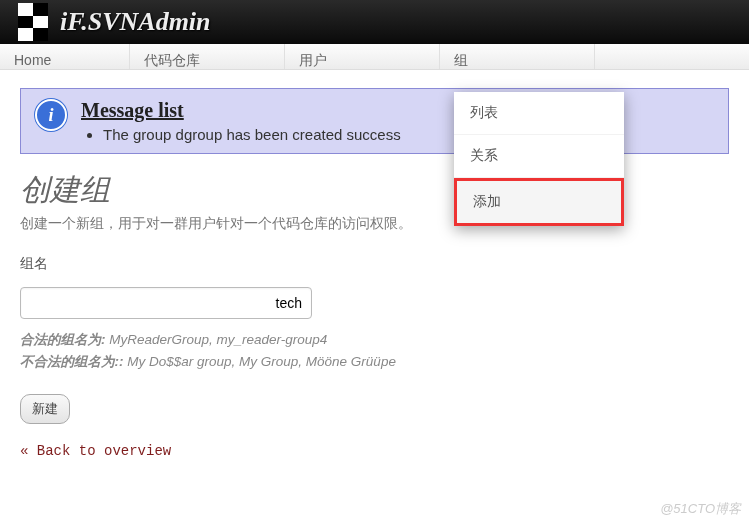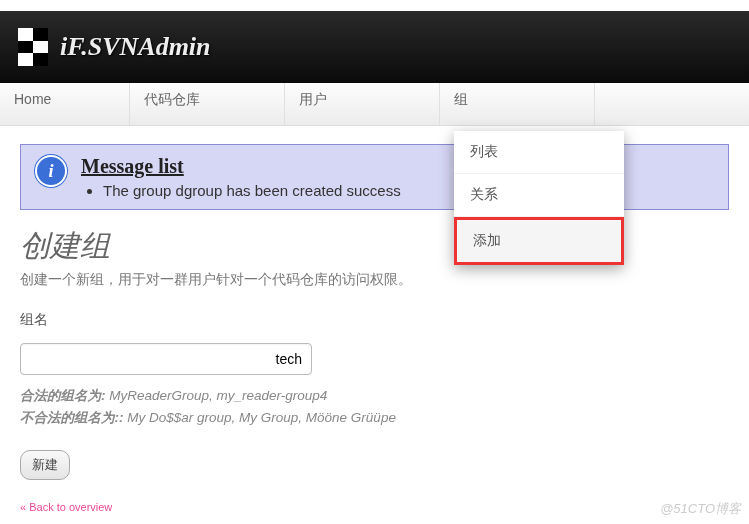--- a/index.html
+++ b/index.html
@@ -1,25 +1,25 @@
 <!DOCTYPE html>
 <html><head>
 <meta charset="utf-8">
 <style>
 * { box-sizing: border-box; margin: 0; padding: 0; }
 body { font-family: Arial, "Microsoft YaHei", sans-serif; width: 749px; height: 524px; background: #fff; color: #333; font-size: 14px; position: relative; }
 
-.header { background: linear-gradient(#2a2a2a, #0a0a0a); height: 72px; display: flex; align-items: center; padding: 0 18px; margin-top: 11px; }
+.header { background: linear-gradient(#2a2a2a, #0a0a0a); height: 44px; display: flex; align-items: center; padding: 0 18px; }
 .logo { width: 30px; height: 38px; display: grid; grid-template: 1fr 1fr 1fr / 1fr 1fr; gap: 0; margin-right: 12px; }
 .logo div:nth-child(1){background:#fff;} .logo div:nth-child(2){background:#000;}
 .logo div:nth-child(3){background:#000;} .logo div:nth-child(4){background:#fff;}
 .logo div:nth-child(5){background:#fff;} .logo div:nth-child(6){background:#000;}
 .app-title { color:#eee; font-family:"Times New Roman",serif; font-size:26px; font-style:italic; font-weight:bold; text-shadow:1px 1px 2px #000; }
 
-.nav { display:flex; background:linear-gradient(#fdfdfd,#ececec); border-bottom:1px solid #ddd; position:relative; height:43px; }
+.nav { display:flex; background:linear-gradient(#fdfdfd,#ececec); border-bottom:1px solid #ddd; position:relative; height:26px; }
 .nav-item { flex:0 0 155px; padding:8px 14px; color:#666; font-size:14px; border-right:1px solid #e0e0e0; cursor:pointer; }
 .nav-item.short { flex:0 0 130px; }
 
 .dropdown { position:absolute; left:454px; top:48px; width:170px; background:#fff; box-shadow:0 4px 14px rgba(0,0,0,.35); z-index:10; }
 .drop-item { padding:12px 16px; color:#555; cursor:pointer; border-bottom:1px solid #f2f2f2; }
 .drop-item.hl { border:3px solid #e33; background:#f5f5f5; }
 
 .msg { margin:18px 20px 10px; background:#d6d6f5; border:1px solid #8a8ad6; padding:10px 14px; display:flex; align-items:flex-start; gap:14px; }
 .info-ico { width:32px; height:32px; border-radius:50%; background:#3a6fd8; display:flex; align-items:center; justify-content:center; color:#fff; font-family:Georgia,serif; font-style:italic; font-weight:bold; font-size:18px; box-shadow:inset 0 0 0 2px #fff,0 0 0 1px #3a6fd8; }
 .msg-body{ flex:1; }
@@ -28,21 +28,21 @@
 
 .content { padding:6px 20px 14px; }
 h1 { font-family:"Times New Roman","SimSun",serif; font-style:italic; font-size:30px; color:#666; font-weight:normal; margin-bottom:4px; }
 .desc { color:#777; font-size:14px; margin-bottom:22px; }
 .label { color:#555; font-size:14px; margin-bottom:14px; }
 .input { width:292px; padding:7px 9px; border:1px solid #bbb; border-radius:4px; font-size:14px; margin-bottom:10px; box-shadow:inset 0 1px 2px rgba(0,0,0,.05);text-align:right; }
 .hint { font-style:italic; color:#888; font-size:13.5px; line-height:1.6; }
 .hint b { font-weight:bold; color:#888; }
 
 .btn { margin:22px 0 18px; padding:5px 11px; background:linear-gradient(#f9f9f9,#e4e4e4); border:1px solid #aaa; border-radius:10px; font-size:13px; color:#444; cursor:pointer; }
-.back { color:#ec4899; font-size:11px; text-decoration:none; }
+.back { color:#7f1d1d; font-size:14px; text-decoration:none;font-family:Liberation Mono, monospace; }
 
 .watermark { position:absolute; right:8px; bottom:6px; color:#ccc; font-size:13px; font-style:italic; }
 </style>
 </head>
 <body>
 
 <div class="header">
   <div class="logo">
       <div></div>
       <div></div>

